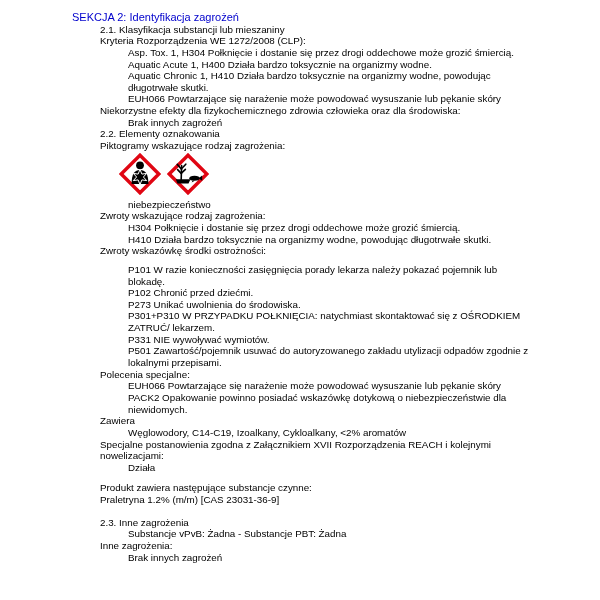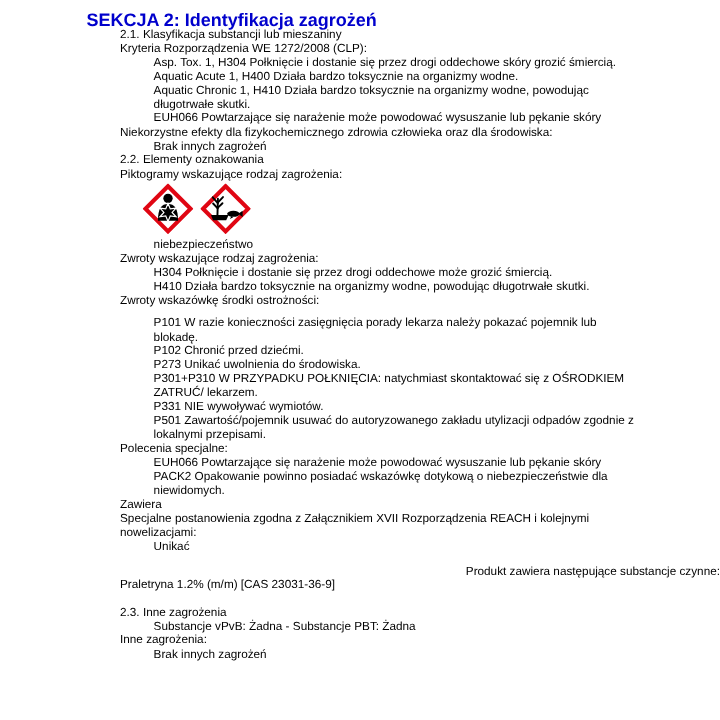--- a/index.html
+++ b/index.html
@@ -20,42 +20,42 @@
   }
   .ln {
     font-size: 9.8px;
     line-height: 11.64px;
     white-space: nowrap;
   }
   .ind1 { margin-left: 28px; }
   .ind2 { margin-left: 56px; }
   .hdr {
     color: var(--title-color, #0000cc);
-    font-weight: bold;
-    font-size: 15px;
+    font-weight: normal;
+    font-size: 11px;
     line-height: 11.64px;
   }
   .picto-row {
     height: 42px;
     margin: 1px 0 4px 47px;
     display: flex;
     gap: 6px;
     align-items: center;
   }
   .picto-row svg { display: block; }
 </style>
 </head>
 <body>
 
 <div class="page">
   <div id="doc-body">
       <div class="ln hdr">SEKCJA 2: Identyfikacja zagrożeń</div>
       <div class="ln ind1">2.1. Klasyfikacja substancji lub mieszaniny</div>
       <div class="ln ind1">Kryteria Rozporządzenia WE 1272/2008 (CLP):</div>
-      <div class="ln ind2">Asp. Tox. 1, H304 Połknięcie i dostanie się przez drogi oddechowe skóry grozić śmiercią.</div>
+      <div class="ln ind2">Asp. Tox. 1, H304 Połknięcie i dostanie się przez drogi oddechowe może grozić śmiercią.</div>
       <div class="ln ind2">Aquatic Acute 1, H400 Działa bardzo toksycznie na organizmy wodne.</div>
       <div class="ln ind2">Aquatic Chronic 1, H410 Działa bardzo toksycznie na organizmy wodne, powodując</div>
       <div class="ln ind2">długotrwałe skutki.</div>
       <div class="ln ind2">EUH066 Powtarzające się narażenie może powodować wysuszanie lub pękanie skóry</div>
       <div class="ln ind1">Niekorzystne efekty dla fizykochemicznego zdrowia człowieka oraz dla środowiska:</div>
       <div class="ln ind2">Brak innych zagrożeń</div>
       <div class="ln ind1">2.2. Elementy oznakowania</div>
       <div class="ln ind1">Piktogramy wskazujące rodzaj zagrożenia:</div>
   <div class="picto-row">
     <svg width="42" height="42" viewBox="0 0 42 42">
@@ -93,23 +93,24 @@
       <div class="ln ind2">P301+P310 W PRZYPADKU POŁKNIĘCIA: natychmiast skontaktować się z OŚRODKIEM</div>
       <div class="ln ind2">ZATRUĆ/ lekarzem.</div>
       <div class="ln ind2">P331 NIE wywoływać wymiotów.</div>
       <div class="ln ind2">P501 Zawartość/pojemnik usuwać do autoryzowanego zakładu utylizacji odpadów zgodnie z</div>
       <div class="ln ind2">lokalnymi przepisami.</div>
       <div class="ln ind1">Polecenia specjalne:</div>
       <div class="ln ind2">EUH066 Powtarzające się narażenie może powodować wysuszanie lub pękanie skóry</div>
       <div class="ln ind2">PACK2 Opakowanie powinno posiadać wskazówkę dotykową o niebezpieczeństwie dla</div>
       <div class="ln ind2">niewidomych.</div>
       <div class="ln ind1">Zawiera</div>
+      <div class="ln ind2">Węglowodory, C14-C19, Izoalkany, Cykloalkany, &lt;2% aromatów</div>
       <div class="ln ind1">Specjalne postanowienia zgodna z Załącznikiem XVII Rozporządzenia REACH i kolejnymi</div>
       <div class="ln ind1">nowelizacjami:</div>
-      <div class="ln ind2">Unikać</div>
-      <div class="ln ind1" style="margin-top: 9px; text-align: right;">Produkt zawiera następujące substancje czynne:</div>
+      <div class="ln ind2">Działa</div>
+      <div class="ln ind1" style="margin-top: 9px;">Produkt zawiera następujące substancje czynne:</div>
       <div class="ln ind1">Praletryna 1.2% (m/m) [CAS 23031-36-9]</div>
       <div class="ln ind1" style="margin-top: 11px;">2.3. Inne zagrożenia</div>
       <div class="ln ind2">Substancje vPvB: Żadna - Substancje PBT: Żadna</div>
       <div class="ln ind1">Inne zagrożenia:</div>
       <div class="ln ind2">Brak innych zagrożeń</div>
     </div>
 </div>
 
 </body></html>

